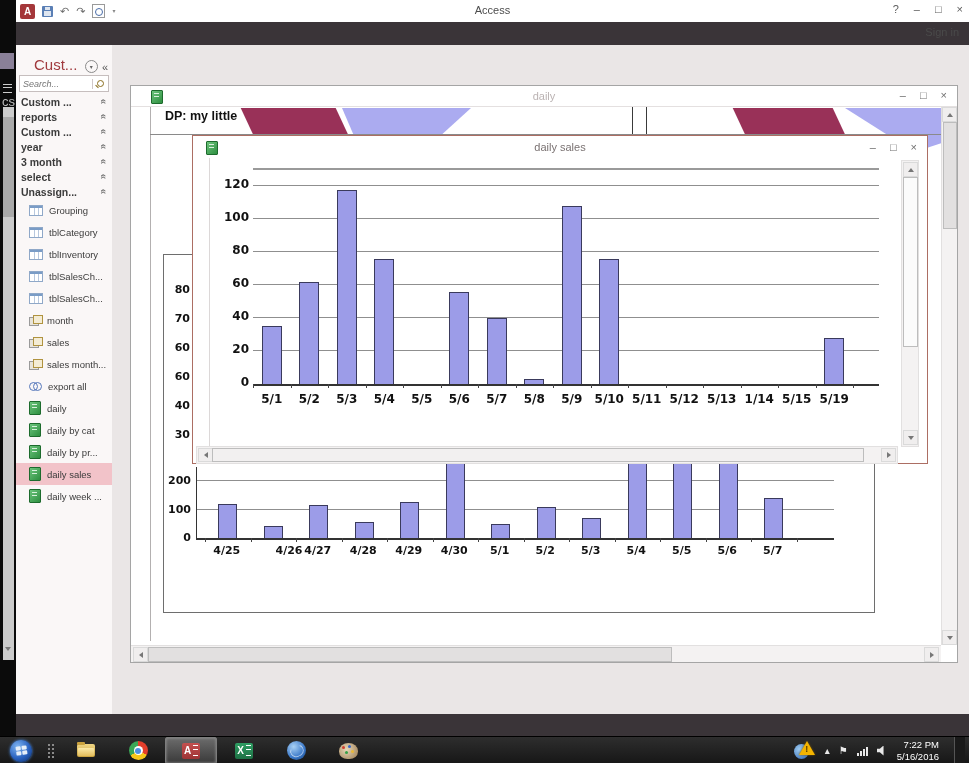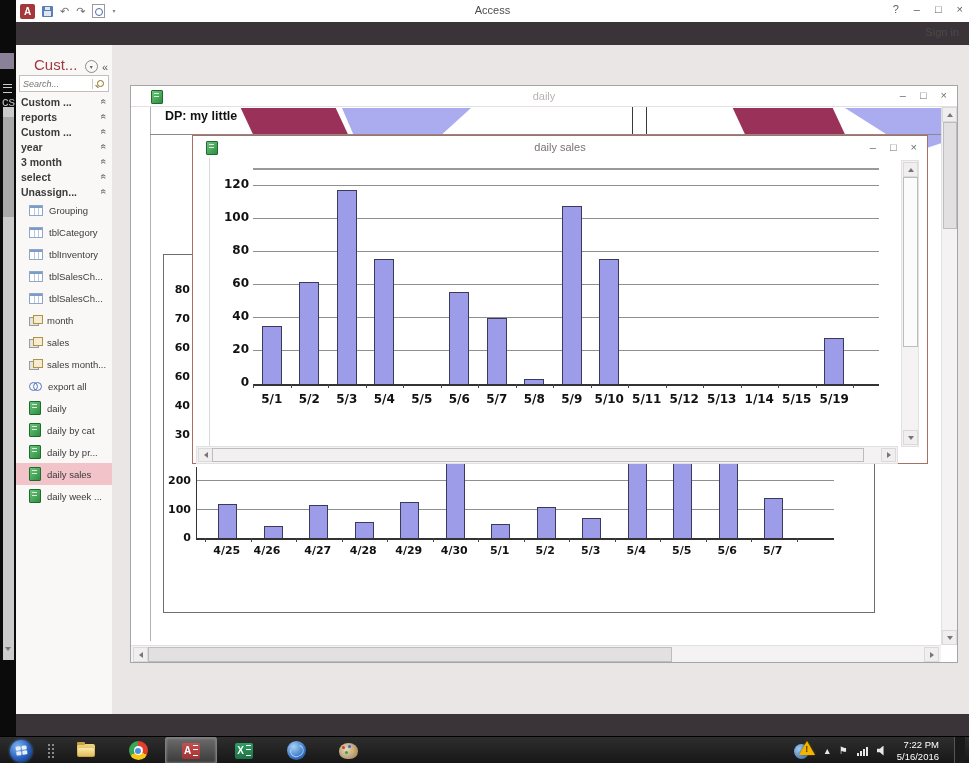--- a/index.html
+++ b/index.html
@@ -363,21 +363,21 @@
             <div class="bar clipped" style="left: 476.25px; width: 19px; height: 74px; background: rgb(156, 156, 232); border-top: 1px solid rgb(58, 58, 92); border-right: 1px solid rgb(58, 58, 92); border-bottom: none; border-left: 1px solid rgb(58, 58, 92); border-image: initial;"></div>
             <div class="tickmark" style="left: 463px;"></div>
             <div class="bar clipped" style="left: 521.75px; width: 19px; height: 74px; background: rgb(156, 156, 232); border-top: 1px solid rgb(58, 58, 92); border-right: 1px solid rgb(58, 58, 92); border-bottom: none; border-left: 1px solid rgb(58, 58, 92); border-image: initial;"></div>
             <div class="tickmark" style="left: 508.5px;"></div>
             <div class="bar" style="left: 567.25px; width: 19px; height: 39.76px; background: rgb(156, 156, 232); border-top: 1px solid rgb(58, 58, 92); border-right: 1px solid rgb(58, 58, 92); border-bottom: none; border-left: 1px solid rgb(58, 58, 92); border-image: initial;"></div>
             <div class="tickmark" style="left: 554px;"></div>
             <div class="tickmark" style="left: 599.5px;"></div>
           </div>
         <div class="xlabels">
             <div class="xtick" style="left: 30.75px;">4/25</div>
-            <div class="xtick" style="left: 71px; text-align: center;">4/26</div>
+            <div class="xtick" style="left: 93px; text-align: center;">4/26</div>
             <div class="xtick" style="left: 121.75px;">4/27</div>
             <div class="xtick" style="left: 167.25px;">4/28</div>
             <div class="xtick" style="left: 212.75px;">4/29</div>
             <div class="xtick" style="left: 258.25px;">4/30</div>
             <div class="xtick" style="left: 303.75px;">5/1</div>
             <div class="xtick" style="left: 349.25px;">5/2</div>
             <div class="xtick" style="left: 394.75px;">5/3</div>
             <div class="xtick" style="left: 440.25px;">5/4</div>
             <div class="xtick" style="left: 485.75px;">5/5</div>
             <div class="xtick" style="left: 531.25px;">5/6</div>

